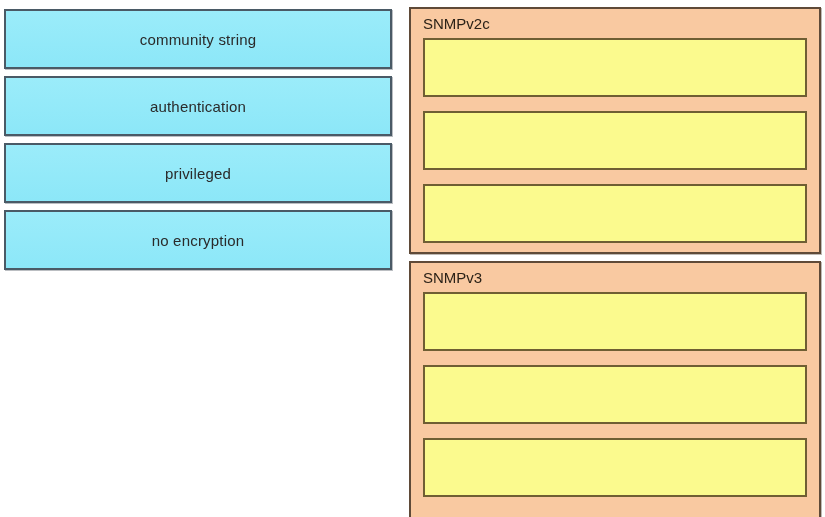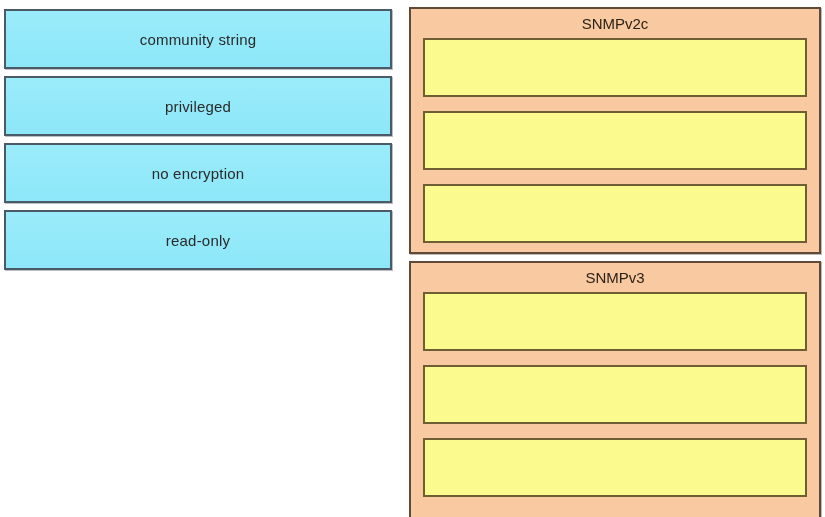--- a/index.html
+++ b/index.html
@@ -53,21 +53,20 @@
 
   
   .group {
     position: absolute;
     left: 409px;
     width: 412px;
     background: var(--group_fill);
     border: 2px solid var(--group_border);
     padding: 5px 12px 0 12px;
     box-shadow: 1px 1px 0 rgba(70,55,40,0.35);
-    text-align: center;
   }
   .group-snmpv2c { top: 7px;   height: 247px; }
   .group-snmpv3  { top: 261px; height: 302px; }
 
   .group-title {
     font-size: 15px;
     color: var(--header_text);
     height: 22px;
     line-height: 20px;
     margin-bottom: 2px;
@@ -83,27 +82,27 @@
 </head>
 <body>
 
 <div class="stage">
 
   <div class="terms-column">
     <div class="term-box">
       <span class="term-label">community string</span>
     </div>
     <div class="term-box">
+      <span class="term-label">authentication</span>
+    </div>
+    <div class="term-box">
       <span class="term-label">privileged</span>
     </div>
     <div class="term-box">
       <span class="term-label">no encryption</span>
-    </div>
-    <div class="term-box">
-      <span class="term-label">read-only</span>
     </div>
   </div>
 
   <div class="group group-snmpv2c">
     <div class="group-title">SNMPv2c</div>
     <div class="slot"></div>
     <div class="slot"></div>
     <div class="slot"></div>
   </div>
 

